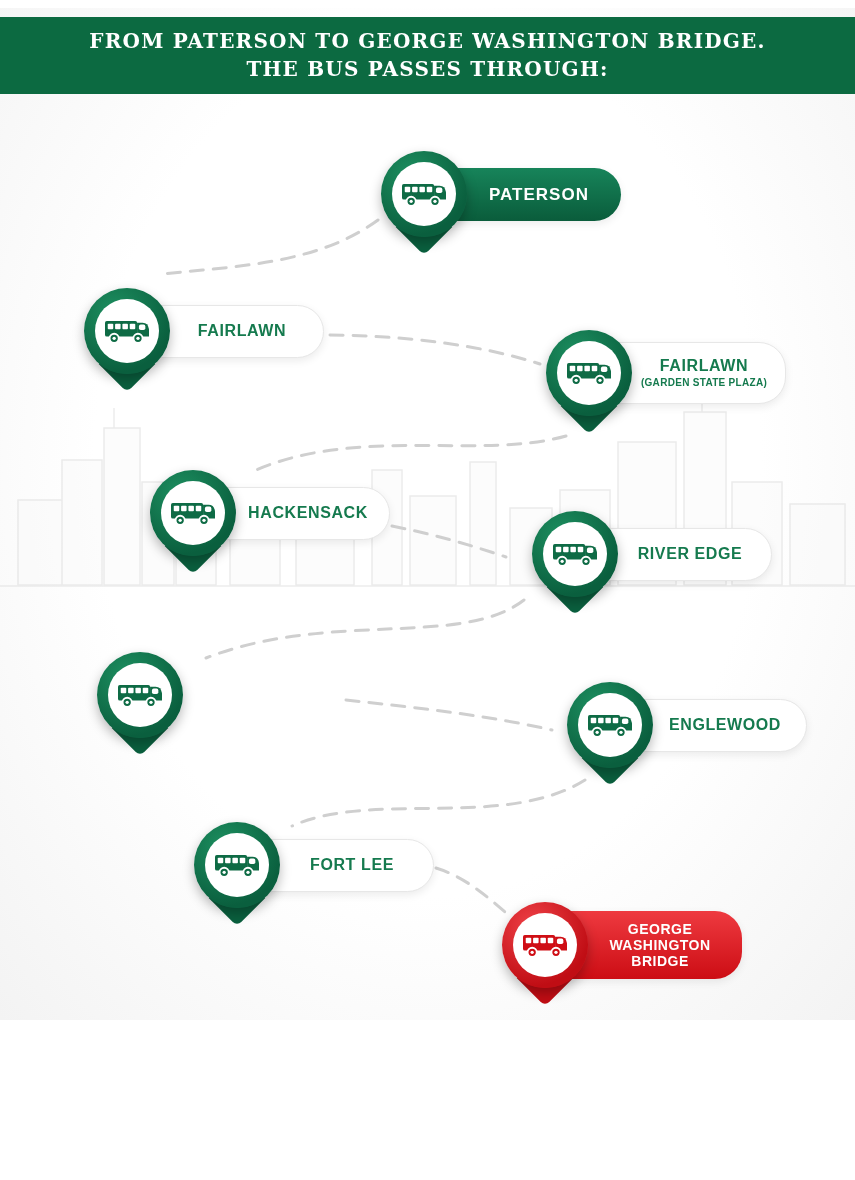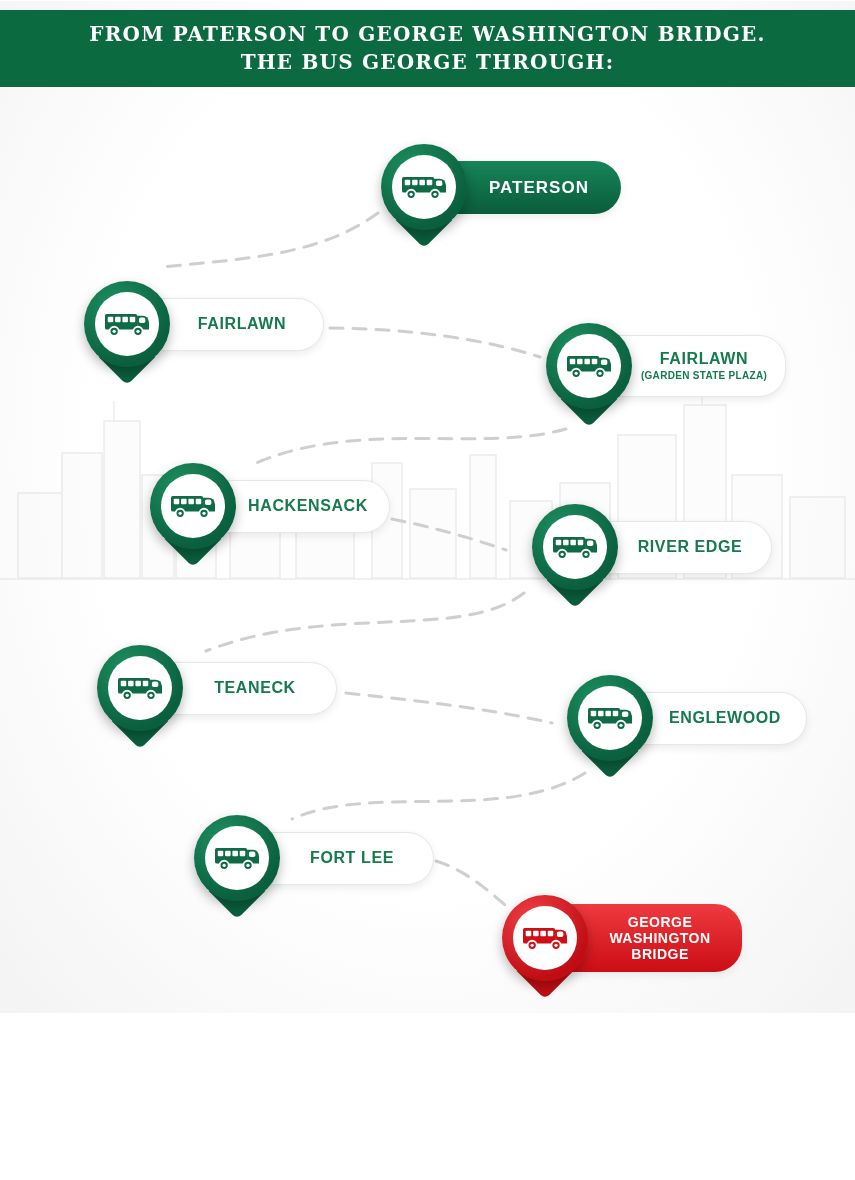--- a/index.html
+++ b/index.html
@@ -1,18 +1,18 @@
 <!DOCTYPE html>
 <html><head>
 <meta charset="utf-8">
 <style>
   html,body { margin:0; padding:0; background:#ffffff; }
   body { font-family:"Liberation Sans", sans-serif; }
   .page {
-    position:relative; width:855px; height:1012px; margin:1px auto;
+    position:relative; width:855px; height:1012px; margin:8px auto;
     background: radial-gradient(ellipse at 50% 45%, #ffffff 55%, #f3f3f3 100%);
     overflow:hidden;
   }
 
   
   .header {
     position:absolute; left:0; right:0; top:9px; height:77px;
     background:#0c6a41;
     display:flex; flex-direction:column; align-items:center; justify-content:center;
     gap:3px; z-index:5;
@@ -97,21 +97,21 @@
   .station.red .pin-tail { background:#c00d14; }
   .station.red .bus-svg { fill:#cf0e15; }
 </style>
 </head>
 <body>
 
 <div class="page">
 
   <div class="header">
     <div class="hline">FROM PATERSON TO GEORGE WASHINGTON BRIDGE.</div>
-    <div class="hline">THE BUS GEORGE THROUGH:</div>
+    <div class="hline">THE BUS PASSES THROUGH:</div>
   </div>
 
   <svg class="skyline" viewBox="0 0 855 200" fill="#fafafa" stroke="#dcdcdc" stroke-width="1.5">
     <rect x="18" y="100" width="45" height="85"></rect>
     <rect x="62" y="60" width="40" height="125"></rect>
     <rect x="104" y="28" width="36" height="157"></rect>
     <rect x="142" y="82" width="32" height="103"></rect>
     <rect x="176" y="118" width="40" height="67"></rect>
     <rect x="230" y="92" width="50" height="93"></rect>
     <rect x="296" y="112" width="58" height="73"></rect>
@@ -255,23 +255,20 @@
           <circle cx="10" cy="24" r="5" stroke="#fff" stroke-width="2"></circle>
           <circle cx="10" cy="24" r="1.8" fill="#fff"></circle>
           <circle cx="36" cy="24" r="5" stroke="#fff" stroke-width="2"></circle>
           <circle cx="36" cy="24" r="1.8" fill="#fff"></circle>
         </svg>
       </div>
     </div>
   </div>
 
   <div class="station white st-teaneck">
-    <div class="pill">
-      <span class="label">TEANECK</span>
-    </div>
     <div class="pin-tail"></div>
     <div class="pin">
       <div class="pin-inner">
         <svg class="bus-svg" viewBox="0 0 48 32">
           <rect x="0" y="5" width="35" height="17" rx="2"></rect>
           <path d="M35 7 h6 q6 0 7 7 v8 h-13 z"></path>
           <rect x="3" y="8" width="6" height="6" rx="1" fill="#fff"></rect>
           <rect x="11" y="8" width="6" height="6" rx="1" fill="#fff"></rect>
           <rect x="19" y="8" width="6" height="6" rx="1" fill="#fff"></rect>
           <rect x="27" y="8" width="6" height="6" rx="1" fill="#fff"></rect>

